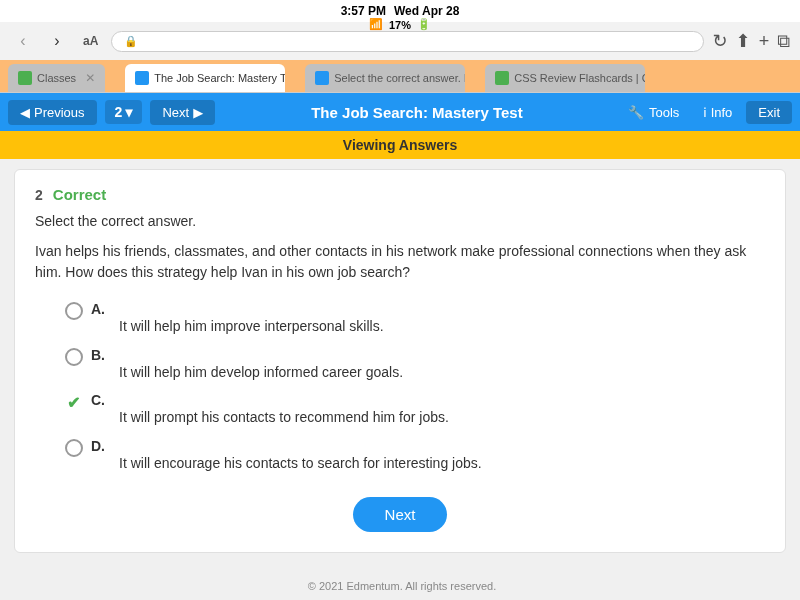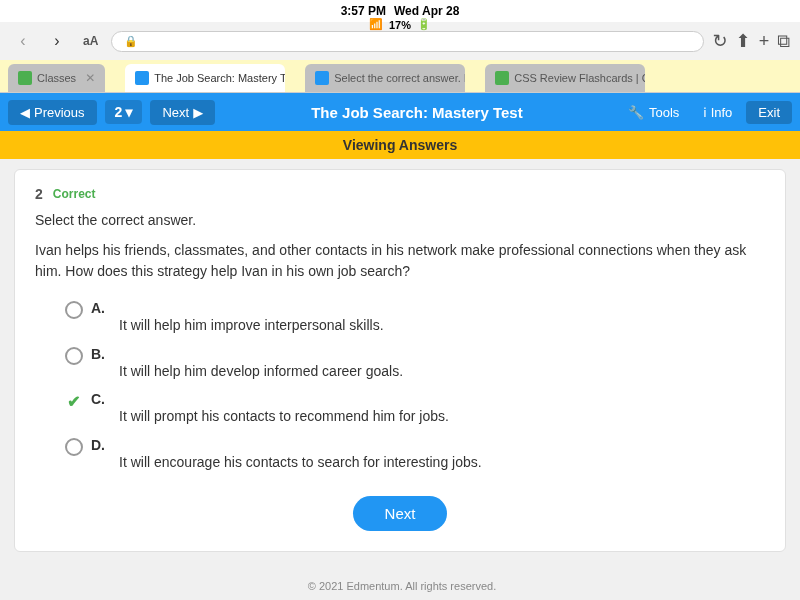--- a/index.html
+++ b/index.html
@@ -71,21 +71,21 @@
     .lock-icon { color: #666; font-size: 11px; }
     .url-text { color: #333; flex: 1; text-align: center; }
     .toolbar-right { display: flex; gap: 8px; align-items: center; }
     .toolbar-right button {
       background: none; border: none; font-size: 18px; color: #555; cursor: pointer;
     }
 
     
     .browser-tabs {
       display: flex;
-      background: #fef9c3;
+      background: #fdba74;
       padding: 0 8px;
       height: 32px;
       align-items: flex-end;
       gap: 20px;
     }
     .tab {
       display: flex;
       align-items: center;
       gap: 5px;
       padding: 5px 10px;
@@ -201,21 +201,21 @@
       margin-bottom: 10px;
     }
     .question-number {
       background: none;
       font-size: 14px;
       font-weight: bold;
       color: #555;
     }
     .correct-label {
       color: #4caf50;
-      font-size: 12px;
+      font-size: 15px;
       font-weight: bold;
     }
 
     .instruction {
       color: #333;
       margin-bottom: 12px;
       font-size: 14px;
     }
     .question-text {
       color: #333;

